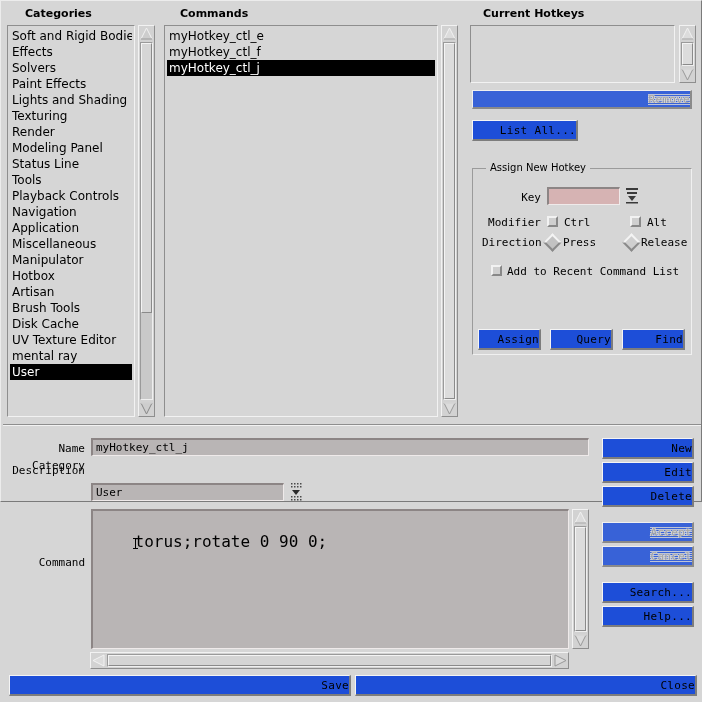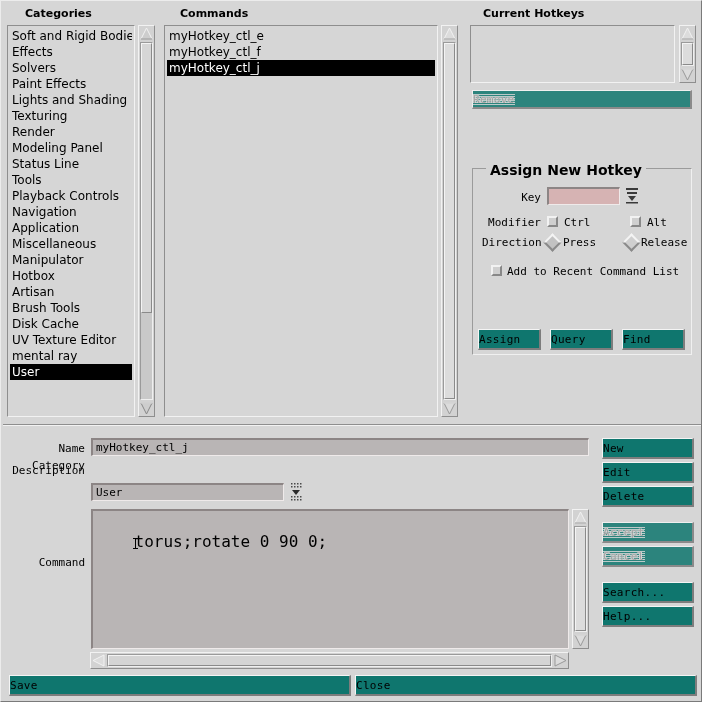--- a/index.html
+++ b/index.html
@@ -9,21 +9,21 @@
   body {
     width: 702px; height: 702px;
     font-family: "DejaVu Sans", sans-serif;
     font-size: 11px;
     color: #000;
     overflow: hidden;
     position: relative;
   }
   .app {
     position: absolute; left: 0; top: 0;
-    width: 702px; height: 702px;
+    width: 702px; height: 502px;
     background: #d6d6d6;
     border-top: 1px solid #ececec;
     border-left: 1px solid #ececec;
     border-right: 1px solid #7a7a7a;
     border-bottom: 1px solid #7a7a7a;
     box-sizing: border-box;
   }
   .abs { position: absolute; }
 
   
@@ -119,33 +119,33 @@
   .arrow {
     position: absolute;
     width: 15px; height: 15px;
     box-sizing: border-box;
   }
   .arrow svg { display: block; }
 
   
   .btn {
     position: absolute;
-    background: #0f766e;
+    background: #1d4ed8;
     border-top: 1px solid #f4f4f4;
     border-left: 1px solid #f4f4f4;
     border-right: 2px solid #7d7d7d;
     border-bottom: 2px solid #7d7d7d;
     box-sizing: border-box;
     font-family: "DejaVu Sans Mono", monospace;
     font-size: 11px;
     color: #000;
     text-align: center;
     display: flex;
     align-items: center;
-    justify-content: flex-start;
+    justify-content: flex-end;
     cursor: default;
     white-space: nowrap;
     letter-spacing: 0.3px;
   }
   .btn.disabled {
     color: #9c9c9c;
     text-shadow: 1px 0 0 #d6d6d6, -1px 0 0 #d6d6d6;
     opacity: 0.85;
   }
   .btn.disabled span {
@@ -224,22 +224,22 @@
     border-top: 1px solid #9b9b9b;
     border-left: 1px solid #9b9b9b;
     border-right: 1px solid #f0f0f0;
     border-bottom: 1px solid #f0f0f0;
     box-sizing: border-box;
   }
   .group-title {
     position: absolute;
     background: #d6d6d6;
     font-family: "DejaVu Sans", sans-serif;
-    font-weight: bold;
-    font-size: 14px;
+    font-weight: normal;
+    font-size: 10px;
     padding: 0 4px;
     white-space: nowrap;
   }
 
   
   .cbox {
     position: absolute;
     width: 11px; height: 11px;
     background: #cfcfcf;
     border-top: 2px solid #f2f2f2;
@@ -383,20 +383,23 @@
         <polygon points="7.5,13 13,2 2,2" fill="#dcdcdc" stroke="#999" stroke-width="1"></polygon>
         <polyline points="2,2 13,2" fill="none" stroke="#f2f2f2" stroke-width="1"></polyline>
       </svg>
     </div>
   </div>
 
   <div class="btn disabled" style="left:471px; top:89px; width:220px; height:19px;">
     <span>Remove</span>
   </div>
 
+  <div class="btn" style="left:471px; top:119px; width:106px; height:21px;">
+    <span>List All...</span>
+  </div>
 
   <div class="group" style="left:471px; top:167px; width:220px; height:187px;"></div>
   <div class="group-title" style="left:485px; top:161px;">Assign New Hotkey</div>
 
   <div class="label right" style="left:496px; top:190px; width:44px;">Key</div>
   <div class="field key" style="left: 546px; top: 186px; width: 73px; height: 18px; background: rgb(214, 179, 179);"></div>
   <div class="optmenu" style="left:624px; top:185px;">
     <svg width="14" height="22" viewBox="0 0 14 22">
       <rect x="1" y="2" width="12" height="2" fill="#3a3a3a"></rect>
       <rect x="2" y="6" width="10" height="2" fill="#3a3a3a"></rect>

